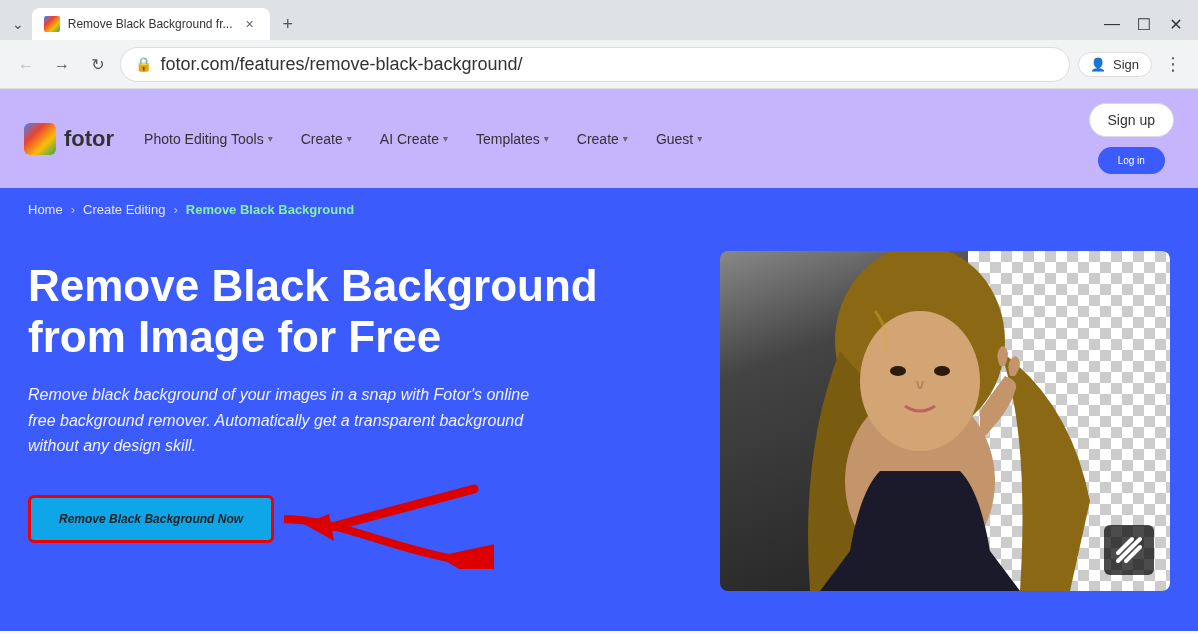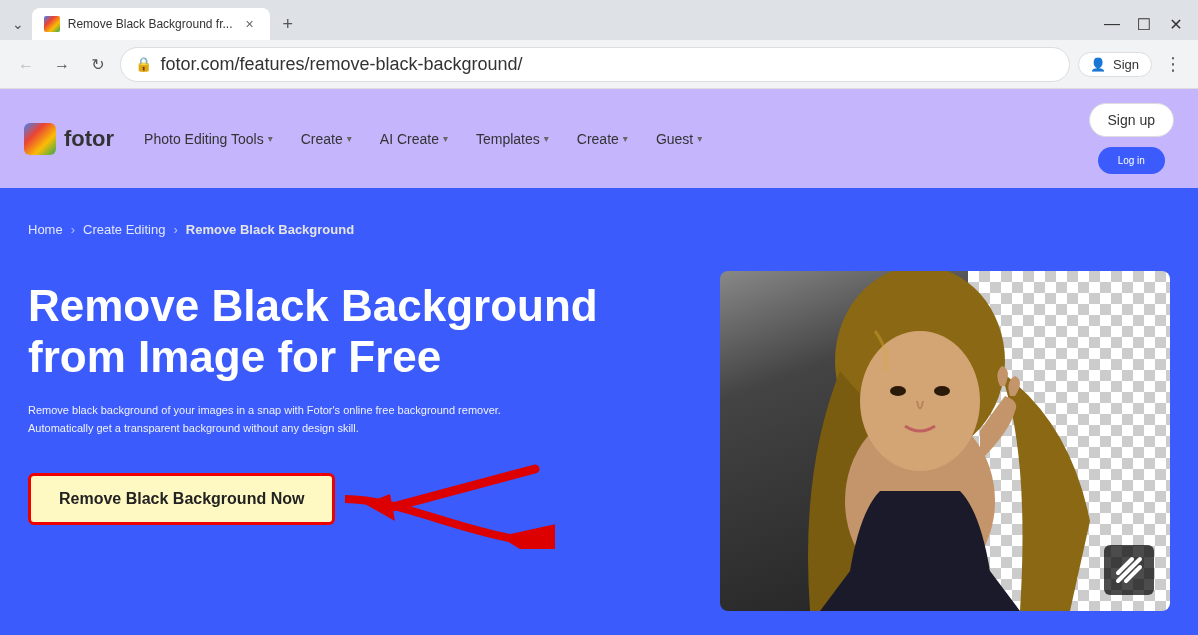--- a/index.html
+++ b/index.html
@@ -35,32 +35,32 @@
     .logo { display: flex; align-items: center; gap: 8px; font-size: 22px; font-weight: 700; color: #333; }
     .logo-icon { width: 32px; height: 32px; background: linear-gradient(135deg, #4285f4 0%, #ea4335 33%, #fbbc05 66%, #34a853 100%); border-radius: 6px; }
     .nav-items { display: flex; gap: 8px; flex: 1; }
     .nav-item { display: flex; align-items: center; gap: 4px; padding: 6px 10px; cursor: pointer; border-radius: 4px; font-size: 14px; color: #333; white-space: nowrap; }
     .nav-chevron { font-size: 10px; color: #666; }
     .nav-actions { display: flex; align-items: center; gap: 10px; flex-direction: column; }
     .sign-up-btn { padding: 8px 18px; border: 1px solid #ddd; border-radius: 20px; background: #fff; cursor: pointer; font-size: 14px; color: #333; }
     .login-btn { padding: 8px 20px; border-radius: 20px; background: #3b5bfc; color: #fff; border: none; cursor: pointer; font-size: 10px; font-weight: 500; }
 
     
-    .breadcrumb { display: flex; align-items: center; gap: 8px; padding: 14px 28px; background: #3b5bfc; margin-top: 20px; }
+    .breadcrumb { display: flex; align-items: center; gap: 8px; padding: 14px 28px; background: #3b5bfc; }
     .breadcrumb-item { font-size: 13px; color: rgba(255,255,255,0.85); cursor: pointer; }
     .breadcrumb-sep { color: rgba(255,255,255,0.6); font-size: 13px; }
-    .breadcrumb-current { font-size: 13px; color: #e5e5e5; font-weight: 600; }
+    .breadcrumb-current { font-size: 13px; color: #86efac; font-weight: 600; }
 
     
     .hero { display: flex; align-items: flex-start; padding: 20px 28px 40px; background: #3b5bfc; gap: 56px; }
     .hero-content { flex: 1; padding-top: 10px; }
     .hero-title { font-size: 44px; font-weight: 800; color: #fff; line-height: 1.15; margin-bottom: 20px; }
-    .hero-desc { font-size: 11px; color: rgba(255,255,255,0.92); line-height: 1.6; margin-bottom: 36px; max-width: 520px; }
+    .hero-desc { font-size: 16px; color: rgba(255,255,255,0.92); line-height: 1.6; margin-bottom: 36px; max-width: 520px; font-style: italic; }
     .hero-cta { position: relative; display: inline-block; }
-    .cta-btn { padding: 14px 28px; background: #fef9c3; border: 3px solid #e00; border-radius: 6px; font-size: 16px; font-weight: 600; color: #222; cursor: pointer; white-space: nowrap; }
+    .cta-btn { padding: 14px 28px; background: #0ea5e9; border: 3px solid #e00; border-radius: 6px; font-size: 12px; font-weight: 600; color: #222; cursor: pointer; white-space: nowrap; font-style: italic; }
     
     
     .arrow-container { position: absolute; left: 100%; top: 50%; transform: translateY(-50%); width: 220px; height: 100px; pointer-events: none; }
     .arrow-svg { width: 220px; height: 100px; }
 
     
     .hero-image { width: 450px; height: 340px; border-radius: 8px; overflow: hidden; position: relative; flex-shrink: 0; }
     
     
     .watermark { position: absolute; bottom: 16px; right: 16px; width: 50px; height: 50px; background: rgba(0,0,0,0.7); border-radius: 6px; display: flex; align-items: center; justify-content: center; z-index: 10; }

